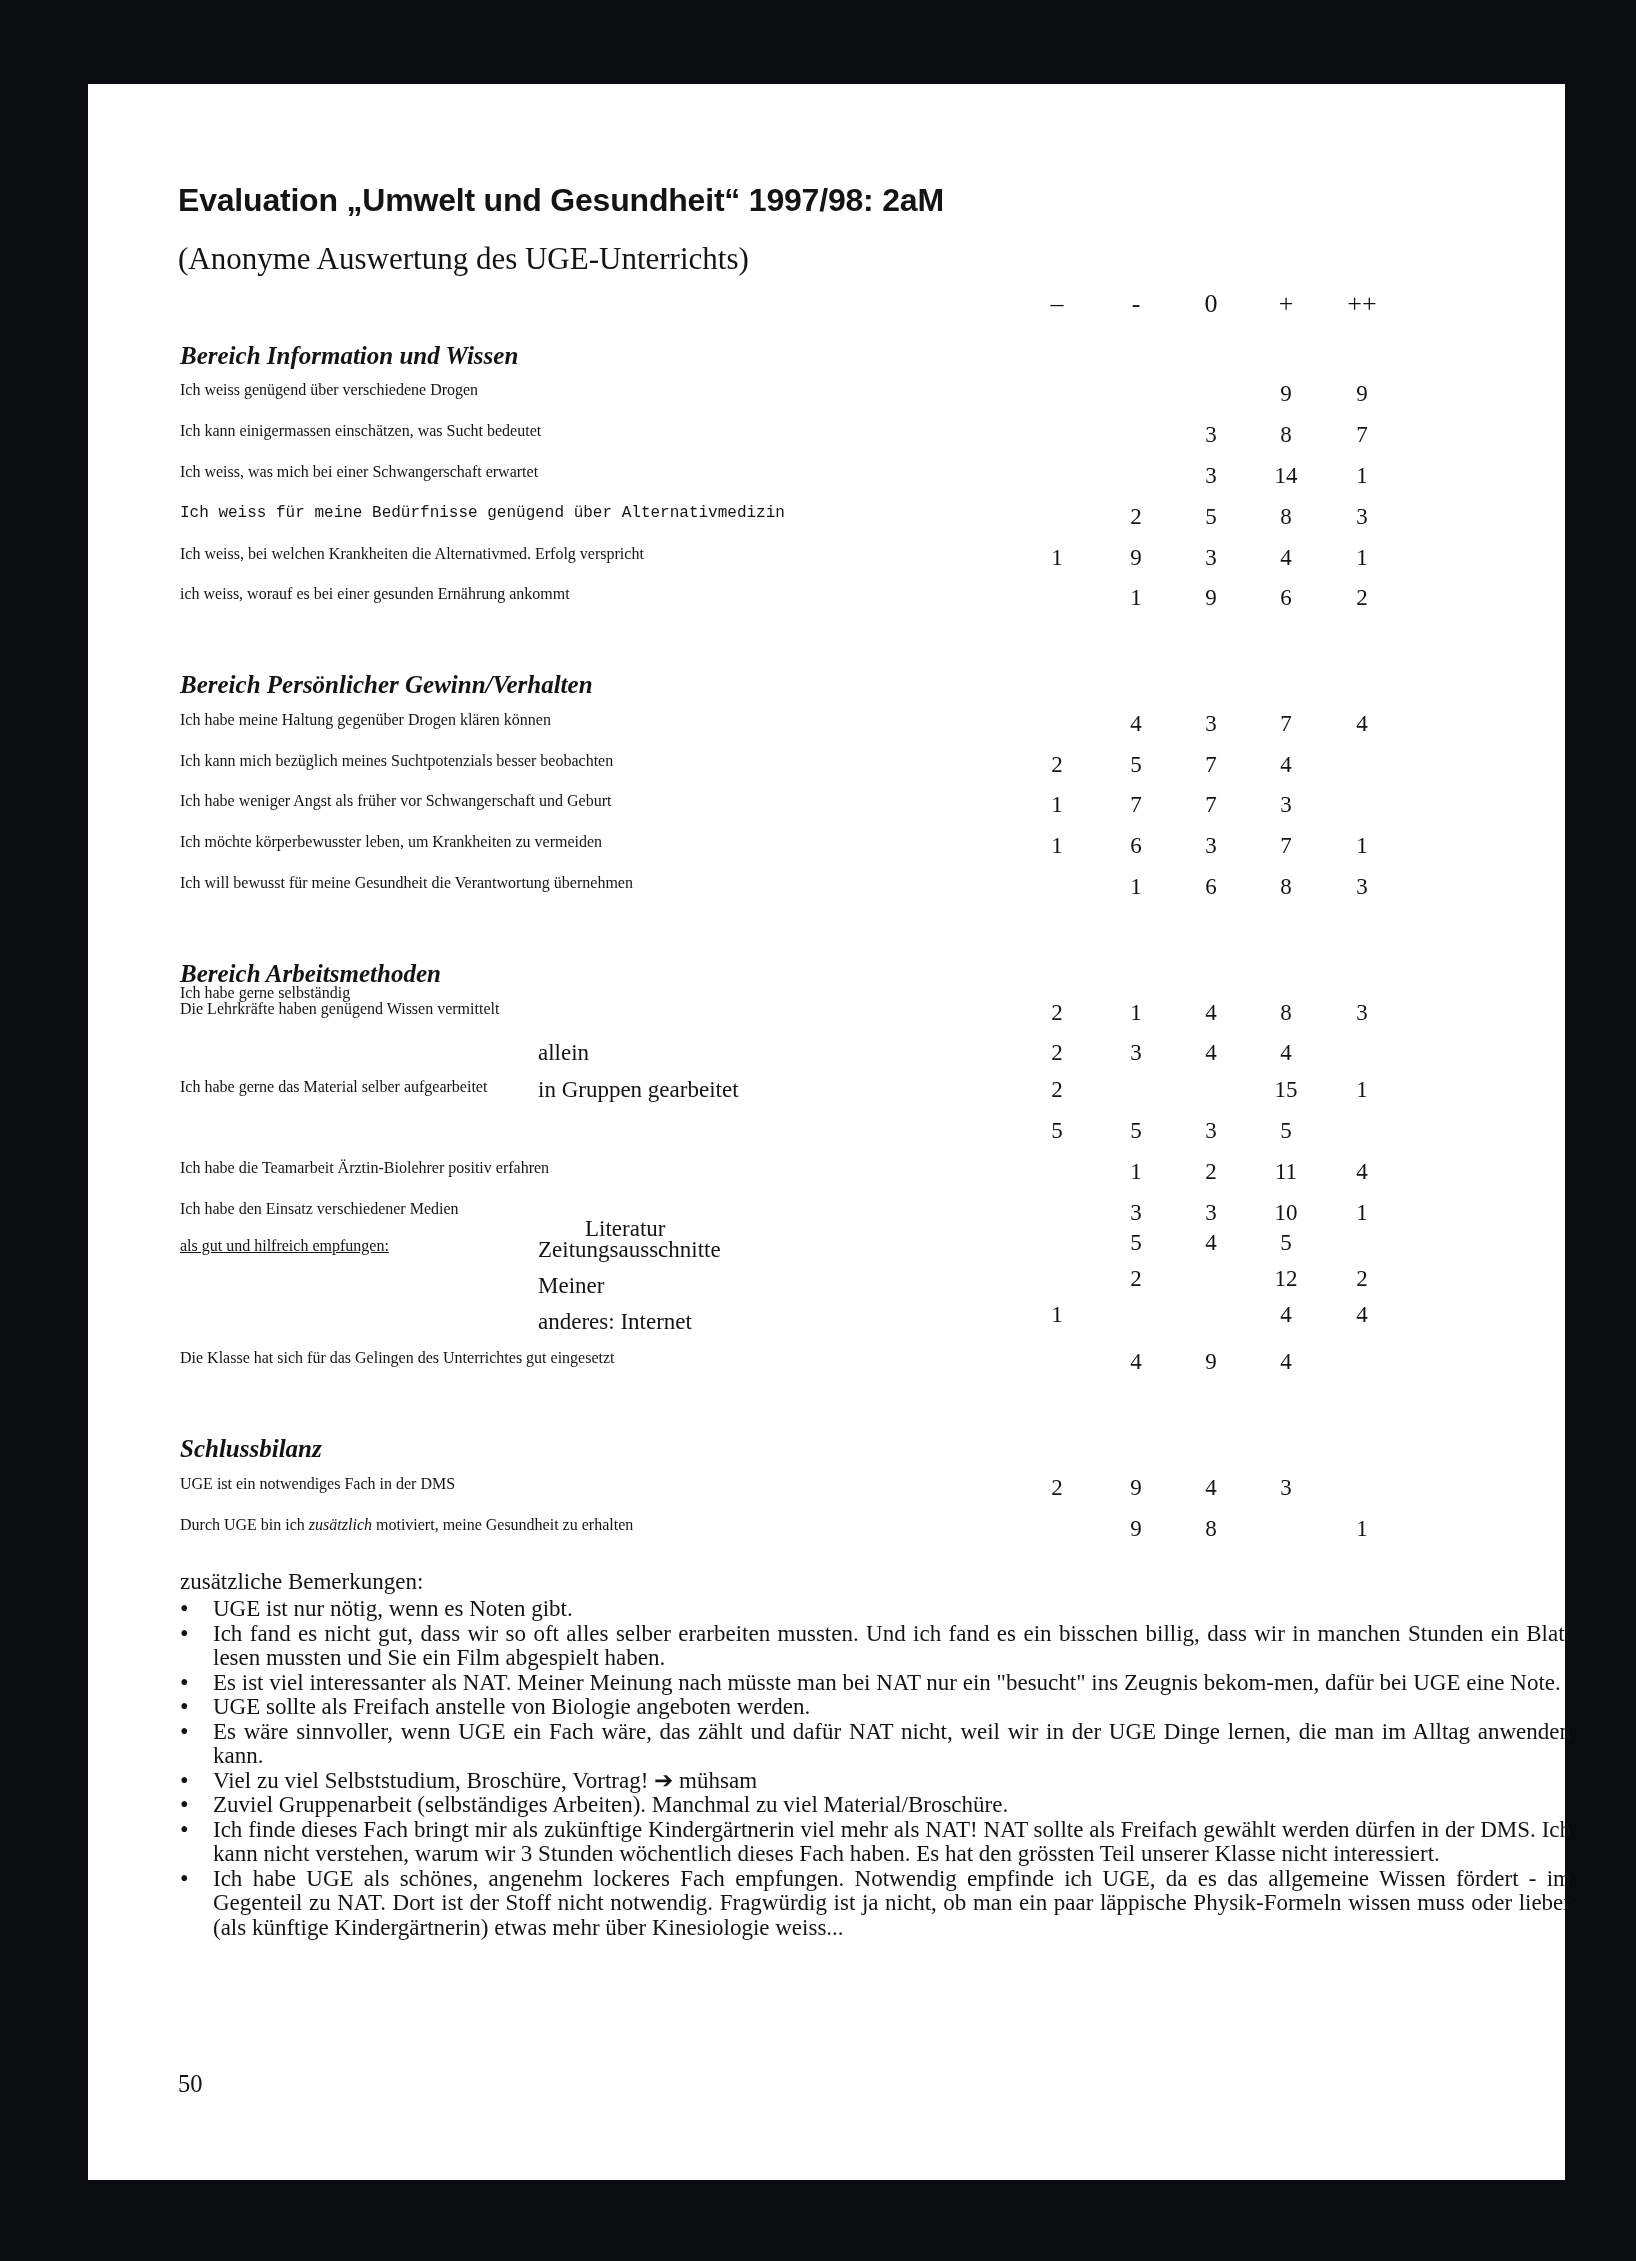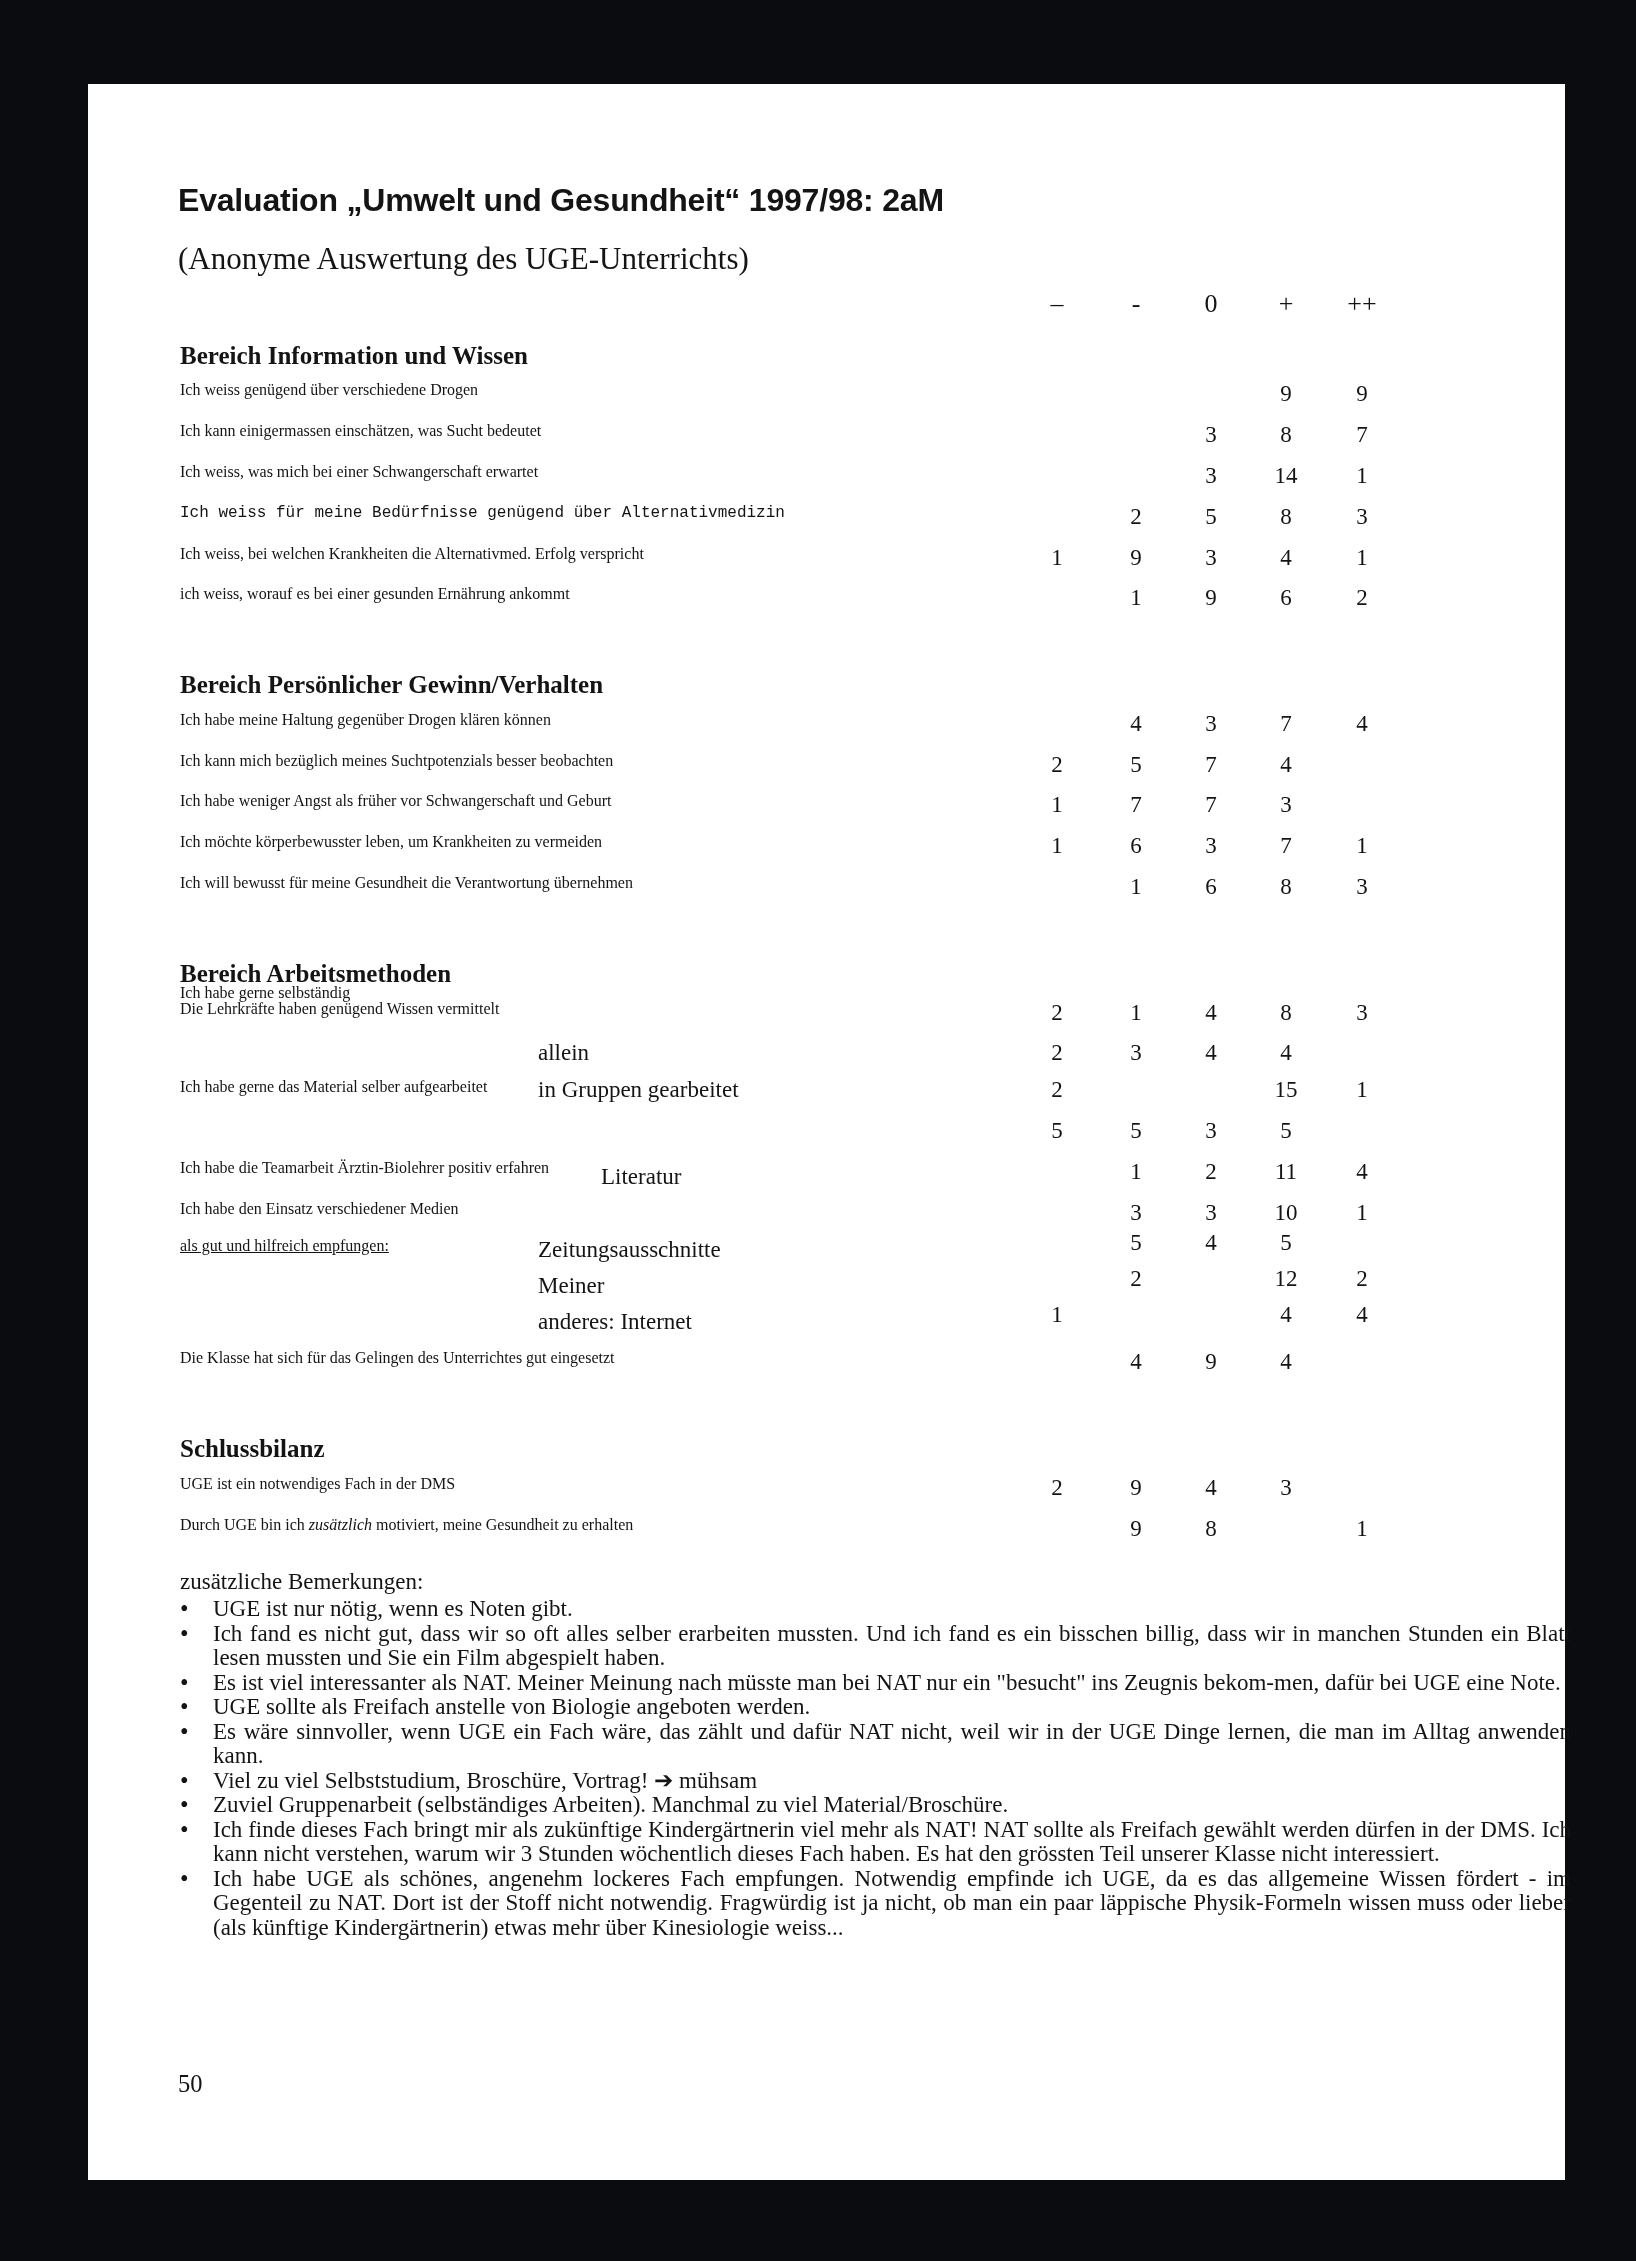--- a/index.html
+++ b/index.html
@@ -17,21 +17,21 @@
     background: #ffffff;
   }
   .abs { position: absolute; white-space: nowrap; }
   .title {
     left: 90px; top: 98px;
     font-family: "Liberation Sans", "DejaVu Sans", sans-serif;
     font-weight: bold; font-size: 32px; letter-spacing: -0.2px;
   }
   .subtitle { left: 90px; top: 157px; font-size: 31px; }
   .colhead { font-size: 26px; text-align: center; width: 49px; margin-left: -24.5px; }
-  .section { left: 92px; font-size: 25px; font-weight: bold; }
+  .section { left: 92px; font-size: 25px; font-weight: bold; font-style: italic; }
   .row-label { left: 92px; font-size: 16px; }
   .sub-label { font-size: 23px; }
   .num { font-size: 23px; text-align: center; width: 49px; margin-left: -24.5px; }
   .remarks-head { left: 92px; top: 1485px; font-size: 23px; }
   ul.remarks {
     position: absolute; left: 92px; top: 1513px; width: 1358px;
     margin: 0; padding: 0 0 0 33px;
     font-size: 23px; line-height: 24.5px; text-align: justify;
     list-style: none;
   }
@@ -151,21 +151,21 @@
       <div class="abs num" style="left: 1123px; top: 1034px;">3</div>
       <div class="abs num" style="left: 1198px; top: 1034px;">5</div>
       <div class="abs num" style="left: 1274px; top: 1034px;"></div>
       <div class="abs row-label" style="top: 1075px;">Ich habe die Teamarbeit Ärztin-Biolehrer positiv erfahren</div>
       <div class="abs num" style="left: 969px; top: 1075px;"></div>
       <div class="abs num" style="left: 1048px; top: 1075px;">1</div>
       <div class="abs num" style="left: 1123px; top: 1075px;">2</div>
       <div class="abs num" style="left: 1198px; top: 1075px;">11</div>
       <div class="abs num" style="left: 1274px; top: 1075px;">4</div>
       <div class="abs row-label" style="top: 1116px;">Ich habe den Einsatz verschiedener Medien</div>
-      <div class="abs sub-label" style="top: 1080px; left: 497px; margin-left: 16px;">Literatur</div>
+      <div class="abs sub-label" style="top: 1132px; left: 497px;">Literatur</div>
       <div class="abs num" style="left: 969px; top: 1116px;"></div>
       <div class="abs num" style="left: 1048px; top: 1116px;">3</div>
       <div class="abs num" style="left: 1123px; top: 1116px;">3</div>
       <div class="abs num" style="left: 1198px; top: 1116px;">10</div>
       <div class="abs num" style="left: 1274px; top: 1116px;">1</div>
       <div class="abs row-label" style="top: 1153px; text-decoration: underline;">als gut und hilfreich empfungen:</div>
       <div class="abs sub-label" style="top: 1153px; left: 450px;">Zeitungsausschnitte</div>
       <div class="abs num" style="left: 969px; top: 1146px;"></div>
       <div class="abs num" style="left: 1048px; top: 1146px;">5</div>
       <div class="abs num" style="left: 1123px; top: 1146px;">4</div>

